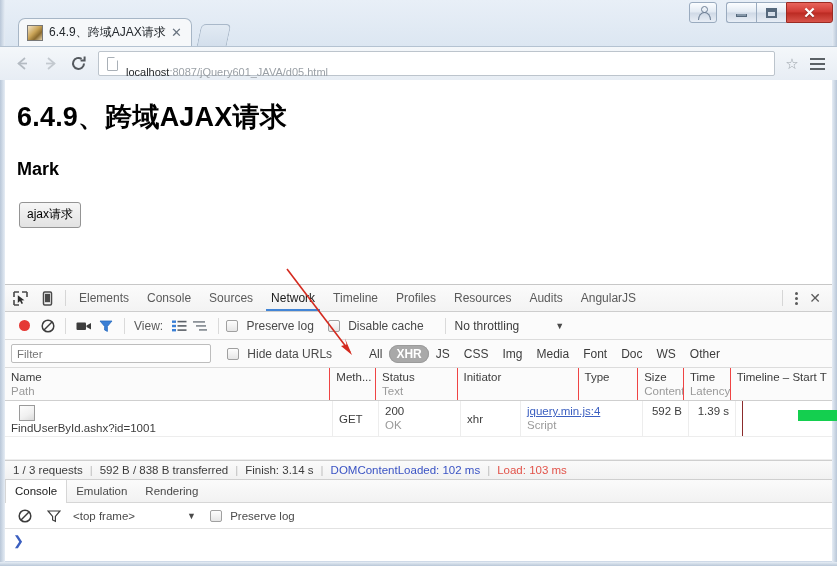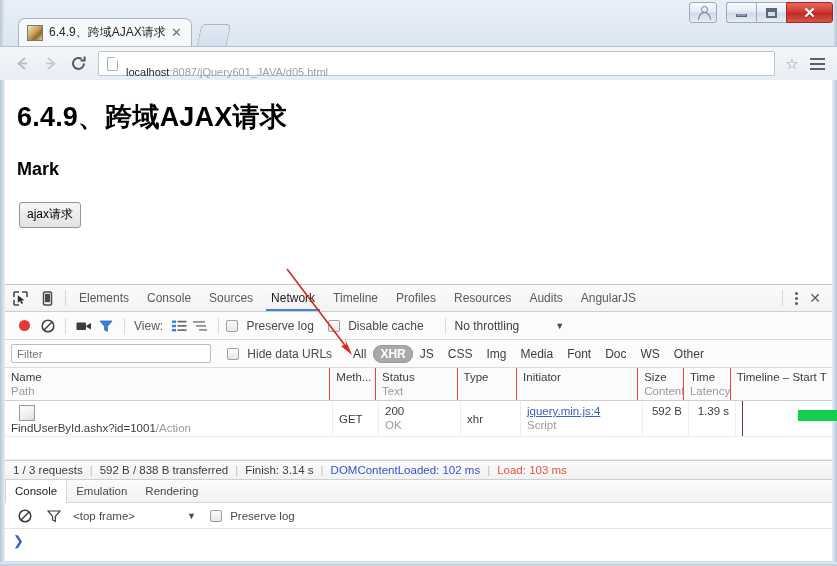--- a/index.html
+++ b/index.html
@@ -216,21 +216,21 @@
   .nw-filter {
     height: 28px; display:flex; align-items:center;
     border-bottom: 1px solid #dcdcdc; background:#fbfbfb;
     padding: 0 6px; font-size: 12px;
   }
   .filter-input {
     width: 200px; height: 19px; border: 1px solid #bdbdbd; border-radius: 2px;
     background:#fff; font-size: 11.5px; color:#a5a5a5; padding: 0 5px;
     line-height: 17px; font-family:"Liberation Sans", sans-serif;
   }
-  .ftypes { display:flex; align-items:center; gap:0; margin-left: 0; }
+  .ftypes { display:flex; align-items:center; gap:0; margin-left: 16px; }
   .ftype { font-size: 12px; color:#3c3c3c; padding: 2px 7px; border-radius: 9px;
            white-space: nowrap; }
   .ftype.on { background:#a9a9a9; color:#fff; font-weight:600;
               box-shadow: inset 0 0 0 1px #9b9b9b; }
 
   
   .grid-head {
     height: 33px; display: flex; align-items: stretch;
     border-bottom: 1px solid #cfcfcf; background:#fbfbfb;
     font-size: 11.5px; color:#3c3c3c;
@@ -496,44 +496,44 @@
         <span>Name</span>
         <span class="sub">Path</span>
       </div>
       <div class="gh" style="width:46px">
         <span>Meth...</span>
       </div>
       <div class="gh" style="width:82px">
         <span>Status</span>
         <span class="sub">Text</span>
       </div>
+      <div class="gh" style="width:122px">
+        <span>Initiator</span>
+      </div>
       <div class="gh" style="width:60px">
         <span>Type</span>
-      </div>
-      <div class="gh" style="width:122px">
-        <span>Initiator</span>
       </div>
       <div class="gh r" style="width:46px">
         <span>Size</span>
         <span class="sub">Content</span>
       </div>
       <div class="gh r" style="width:47px">
         <span>Time</span>
         <span class="sub">Latency</span>
       </div>
       <div class="gh" style="flex:1 1 auto; border-right:none">
         <span>Timeline – Start T</span>
       </div>
     </div>
 
     <div class="grid-body">
       <div class="grid-row">
         <div class="gc name-cell" style="width:328px">
           <span class="file-ico"></span>
-          <span style="display:flex;flex-direction:row;line-height:14px;">
+          <span style="display:flex;flex-direction:column;line-height:14px;">
             <span>FindUserById.ashx?id=1001</span>
             <span class="sub">/Action</span>
           </span>
         </div>
         <div class="gc" style="width:46px;padding-top:11px">
           <span>GET</span>
         </div>
         <div class="gc" style="width:82px">
           <span>200</span>
           <span class="sub">OK</span>

